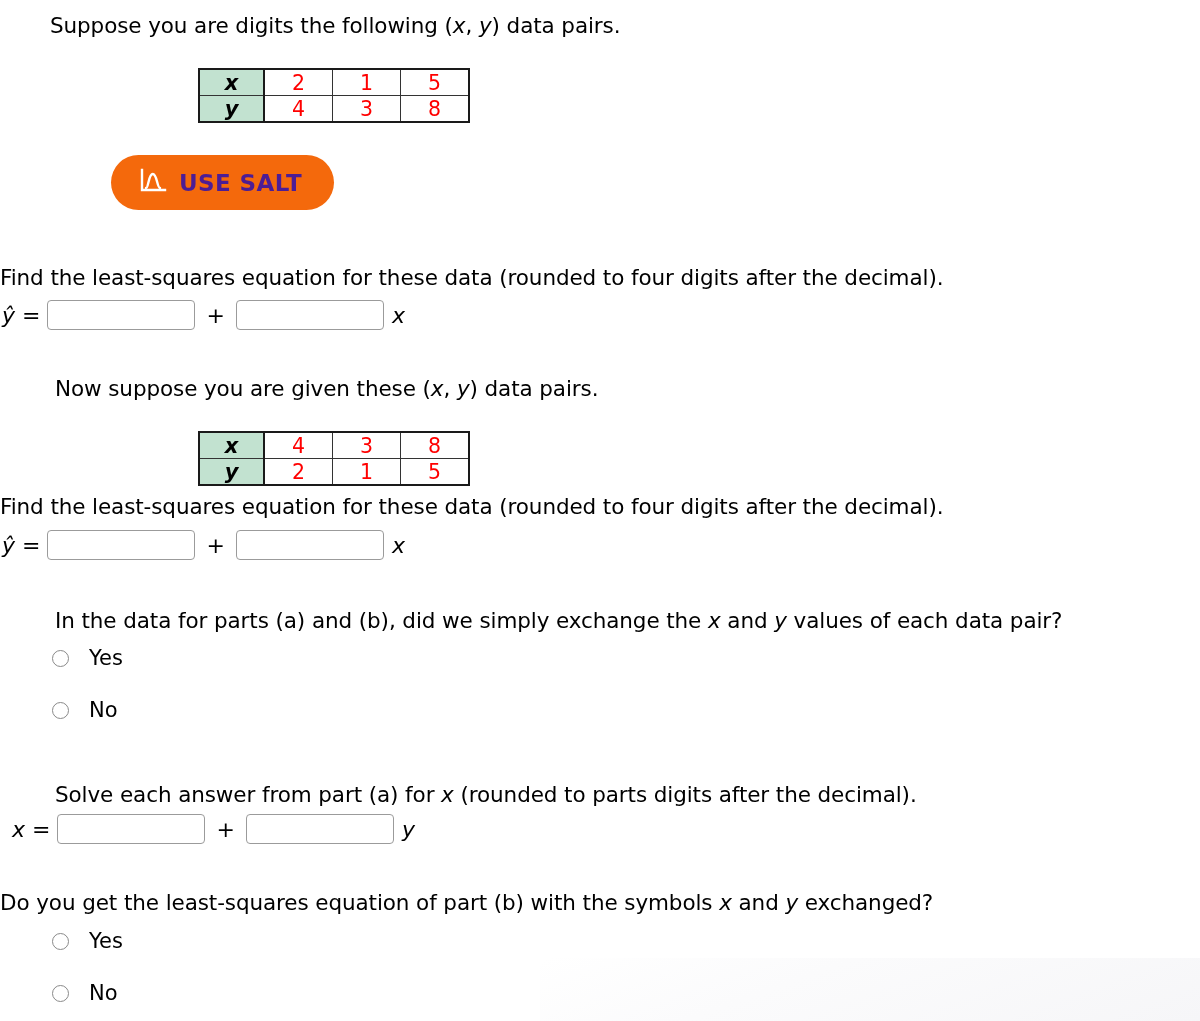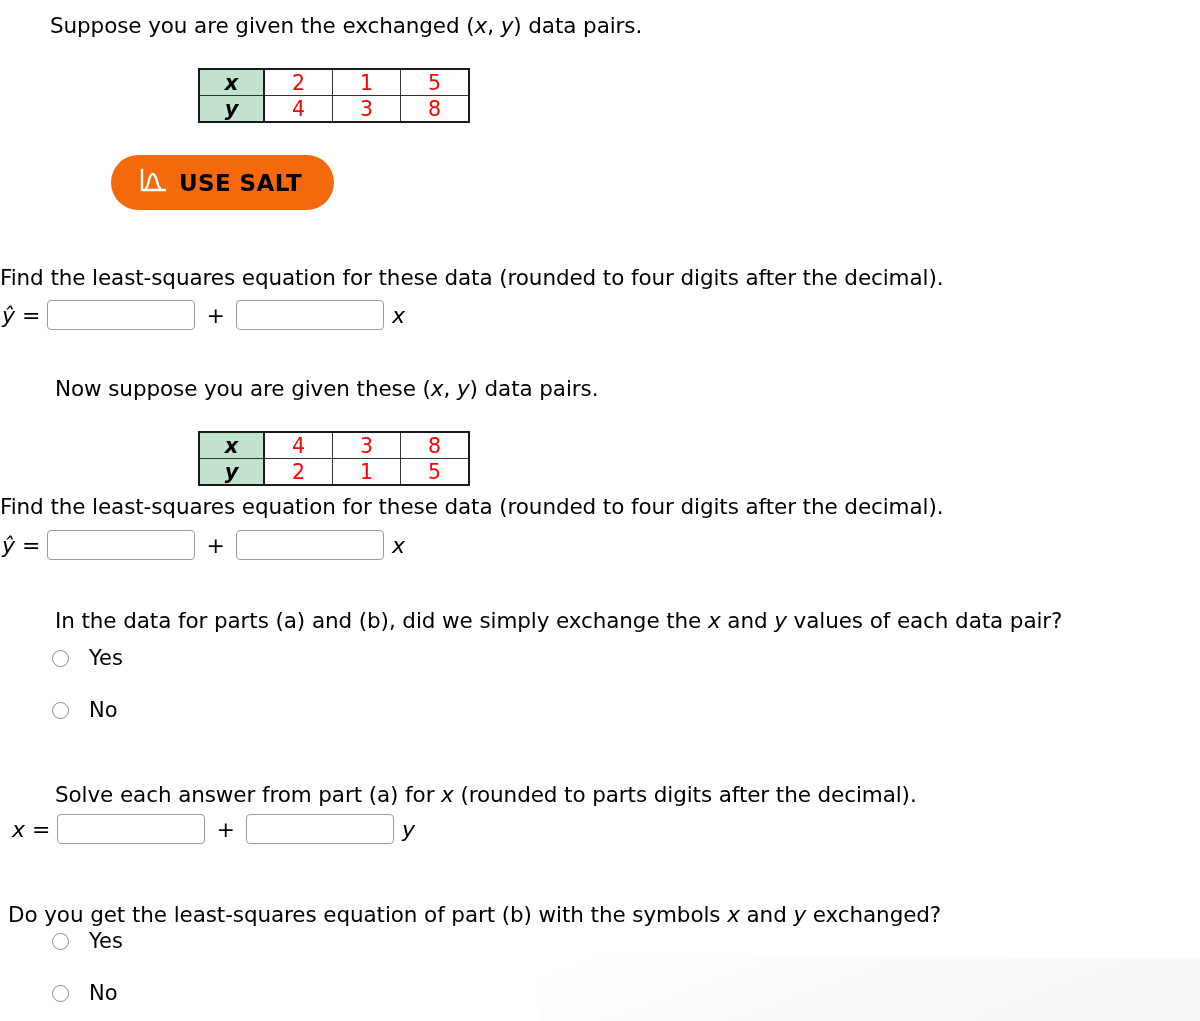--- a/index.html
+++ b/index.html
@@ -76,21 +76,21 @@
     display: inline-flex;
     align-items: center;
     gap: 12px;
     background: #f4690c;
     border: none;
     border-radius: 30px;
     padding: 13px 32px 13px 28px;
     cursor: pointer;
   }
   .salt-btn .salt-label {
-    color: #000000;
+    color: #4c1d95;
     font-size: 23px;
     font-weight: bold;
     letter-spacing: 0.4px;
     font-family: "DejaVu Sans", sans-serif;
   }
   .salt-icon { display: block; }
 
   
   .ans-row {
     display: flex;
@@ -147,21 +147,21 @@
   }
 </style>
 </head>
 <body>
 
 <div class="bg-panel"></div>
 
 <div class="page">
 
   <div class="abs prose" style="left:50px; top:13px;">
-    <span>Suppose you are given the exchanged (</span><span class="ital">x</span><span>, </span><span class="ital">y</span><span>) data pairs.</span>
+    <span>Suppose you are digits the following (</span><span class="ital">x</span><span>, </span><span class="ital">y</span><span>) data pairs.</span>
   </div>
 
   <table class="data-table abs" style="left:198px; top:68px;">
     <tbody>
       <tr>
         <td class="hdr">x</td>
         <td class="val">2</td>
         <td class="val">1</td>
         <td class="val">5</td>
       </tr>
@@ -246,21 +246,21 @@
   </div>
 
   <div class="abs ans-row" style="left:12px; top:814px;">
     <span class="lhs">x =</span>
     <input class="ans-box" type="text" placeholder="" style="">
     <span class="plus">+</span>
     <input class="ans-box" type="text" placeholder="" style="">
     <span class="trail-var">y</span>
   </div>
 
-  <div class="abs prose" style="left:8px; top:890px;margin-top:12px;">
+  <div class="abs prose" style="left:0; top:890px;">
     <span>Do you get the least-squares equation of part (b) with the symbols </span><span class="ital">x</span><span> and </span><span class="ital">y</span><span> exchanged?</span>
   </div>
 
   <div class="abs radio-row" style="left:52px; top:929px;">
     <span class="radio-dot"></span>
     <span class="radio-label">Yes</span>
   </div>
 
   <div class="abs radio-row" style="left:52px; top:981px;">
     <span class="radio-dot"></span>

